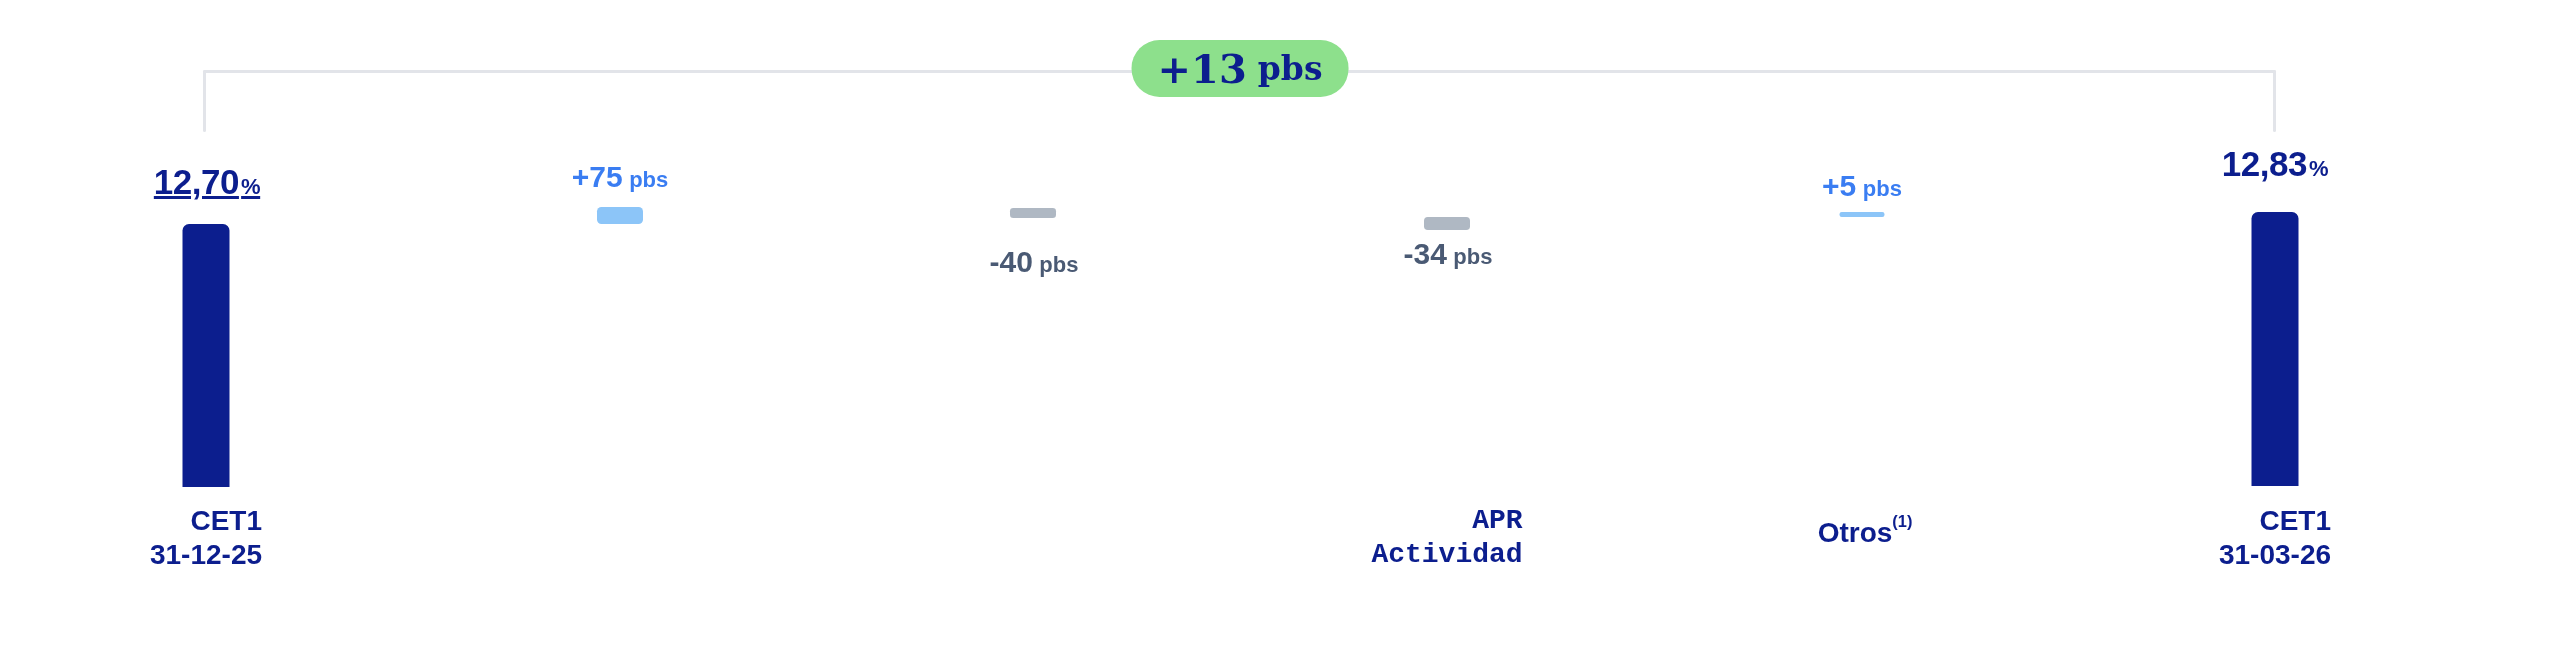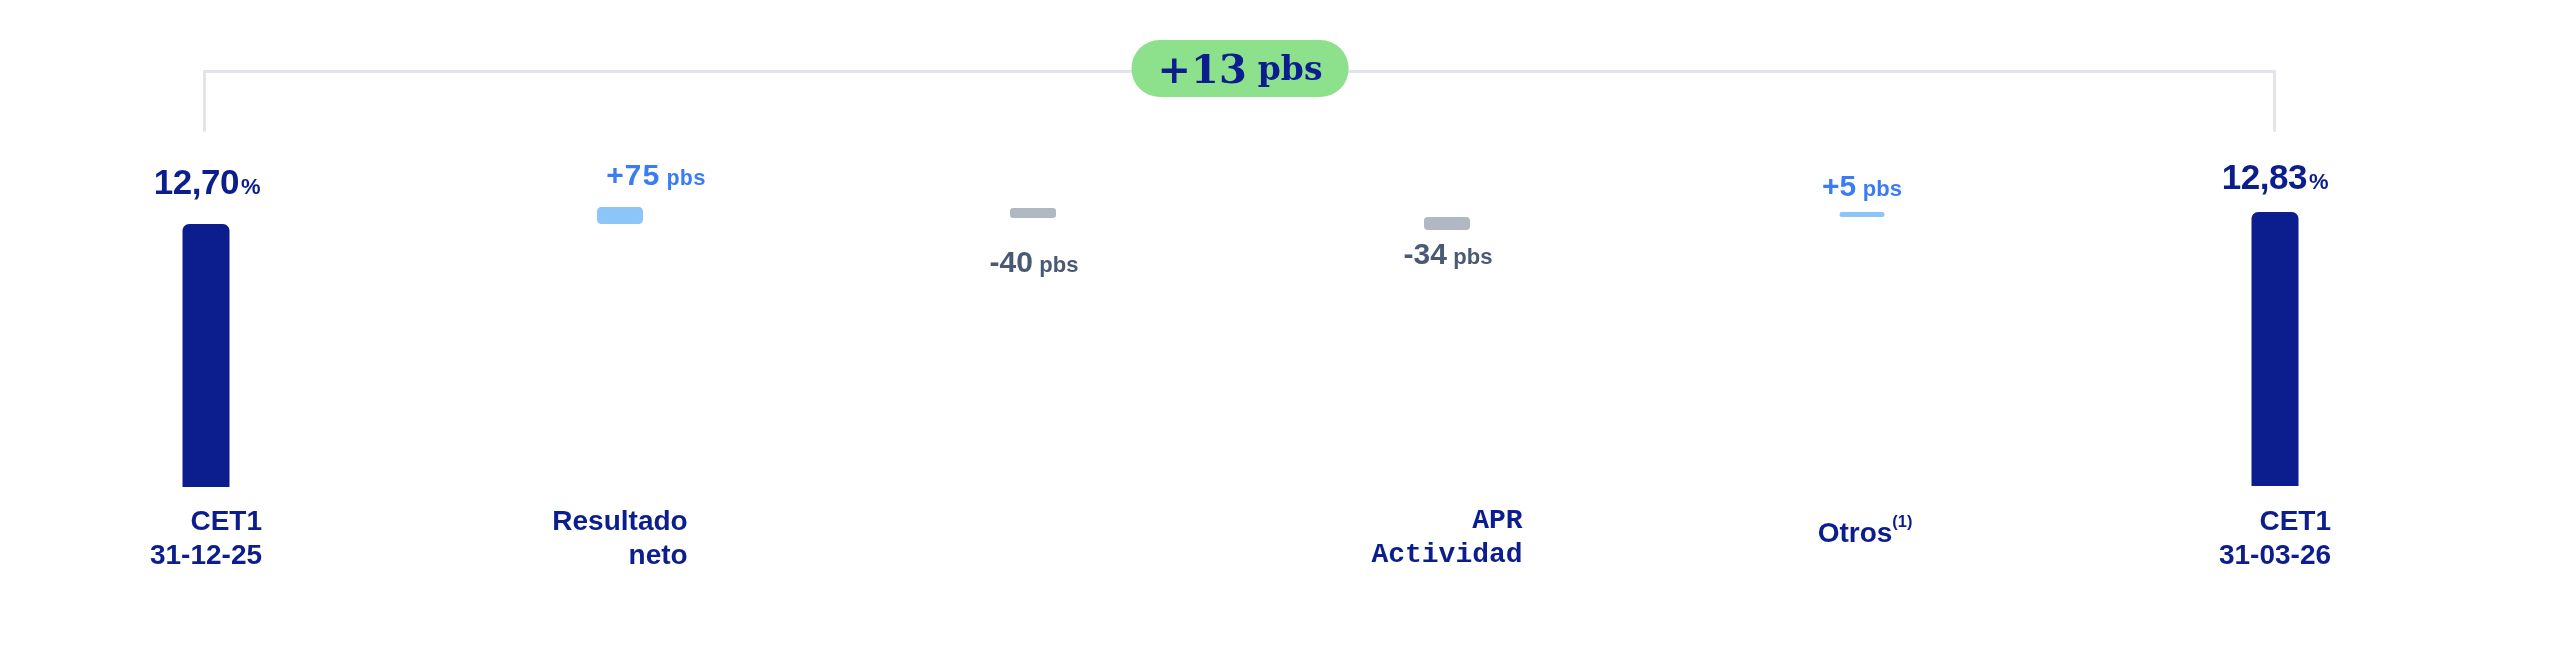--- a/index.html
+++ b/index.html
@@ -36,32 +36,32 @@
   .bar.c3{left:1033px;top:208px;height:9.8px;width:46px;border-radius:3.3px;}
   .bar.c4{left:1447px;top:217px;height:13px;width:46px;border-radius:3.8px;}
   .bar.c5{left:1862px;top:212px;height:4.9px;width:45px;border-radius:2.2px;}
   .bar.c6{left:2275px;top:212px;height:274px;}
   
   .total-value{
     position:absolute;transform:translateX(-50%);
     color:var(--navy);font-weight:700;font-size:35px;line-height:1;
     white-space:nowrap;letter-spacing:-0.5px;
   }
-  .total-value.c1{left:207px;top:164px;}
-  .total-value.c6{left:2275px;top:159px;}
+  .total-value.c1{left:207px;top:164px;text-decoration:underline;}
+  .total-value.c6{left:2275px;top:146px;}
   .total-value .pct{font-size:22px;font-weight:700;margin-left:2.2px;}
   
   .delta-value{
     position:absolute;transform:translateX(-50%);
     font-weight:700;font-size:30px;line-height:1;white-space:nowrap;
   }
   .delta-value .unit{font-size:22px;margin-left:6.5px;font-weight:700;}
   .delta-value.pos{color:var(--blue);}
   .delta-value.neg{color:var(--slate);}
-  .delta-value.c2{left:656px;top:162px;font-family:Liberation Mono, monospace;}
+  .delta-value.c2{left:620px;top:162px;}
   .delta-value.c3{left:1034px;top:224px;margin-top:23px;}
   .delta-value.c4{left:1448px;top:239px;}
   .delta-value.c5{left:1862px;top:171px;}
   
   .cat{
     position:absolute;transform:translateX(-50%);top:504px;
     color:var(--navy);font-weight:700;font-size:28px;line-height:34px;
     text-align:right;white-space:nowrap;
   }
   .cat.c1{left:206px;}
@@ -92,24 +92,20 @@
   <div class="bar total c1"></div>
   <div class="cat c1">
     <div>CET1</div>
     <div>31-12-25</div>
   </div>
 
   <div class="delta-value pos c2">
     <span>+75</span><span class="unit">pbs</span>
   </div>
   <div class="bar up c2"></div>
-  <div class="cat c2">
-    <div>Resultado</div>
-    <div>neto</div>
-  </div>
 
   <div class="bar down c3"></div>
   <div class="delta-value neg c3">
     <span>-40</span><span class="unit">pbs</span>
   </div>
 
   <div class="bar down c4"></div>
   <div class="delta-value neg c4">
     <span>-34</span><span class="unit">pbs</span>
   </div>

